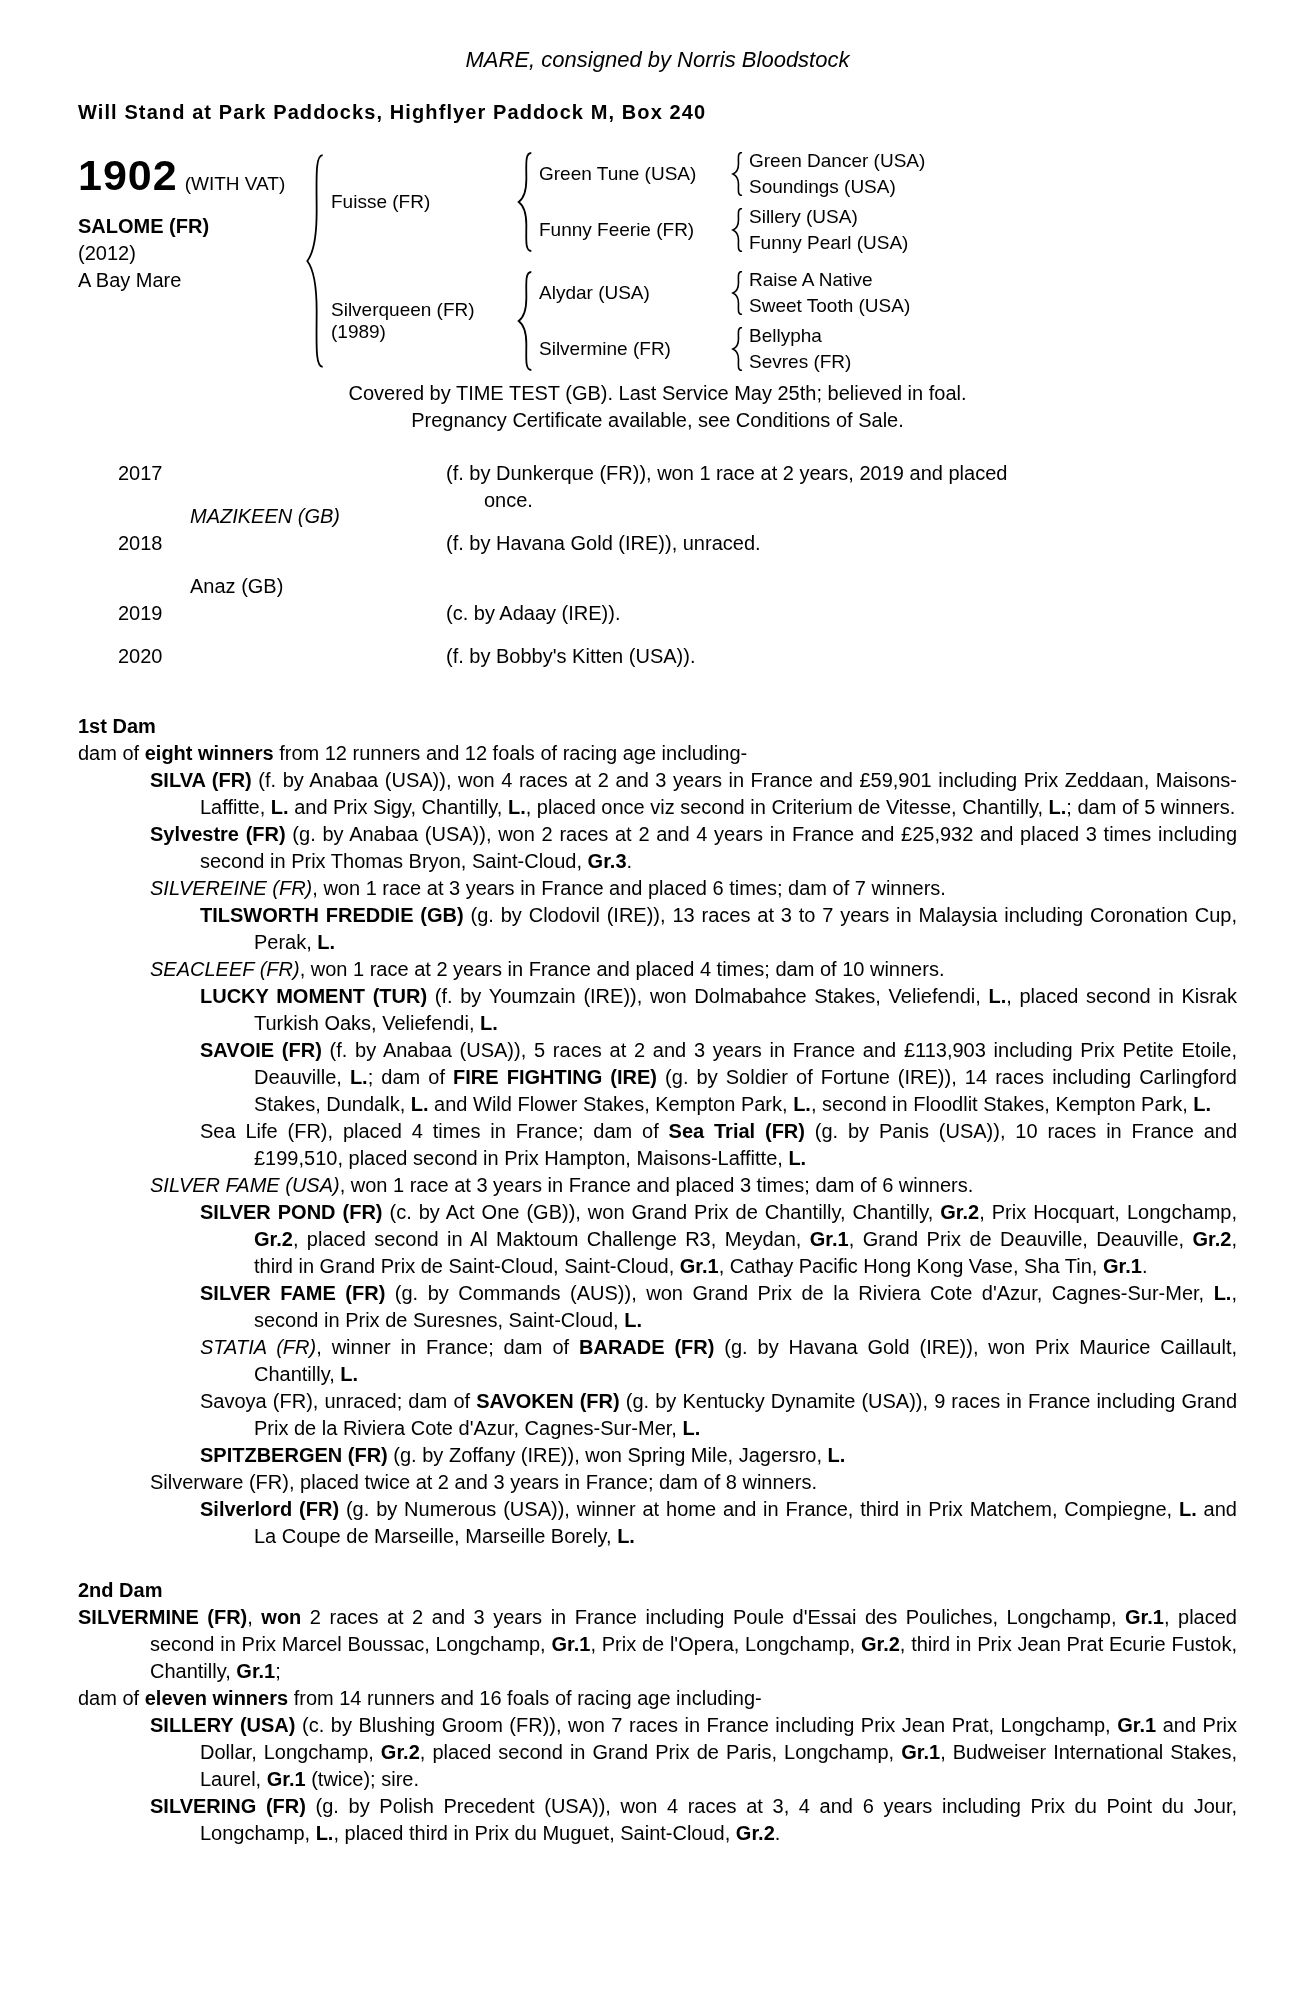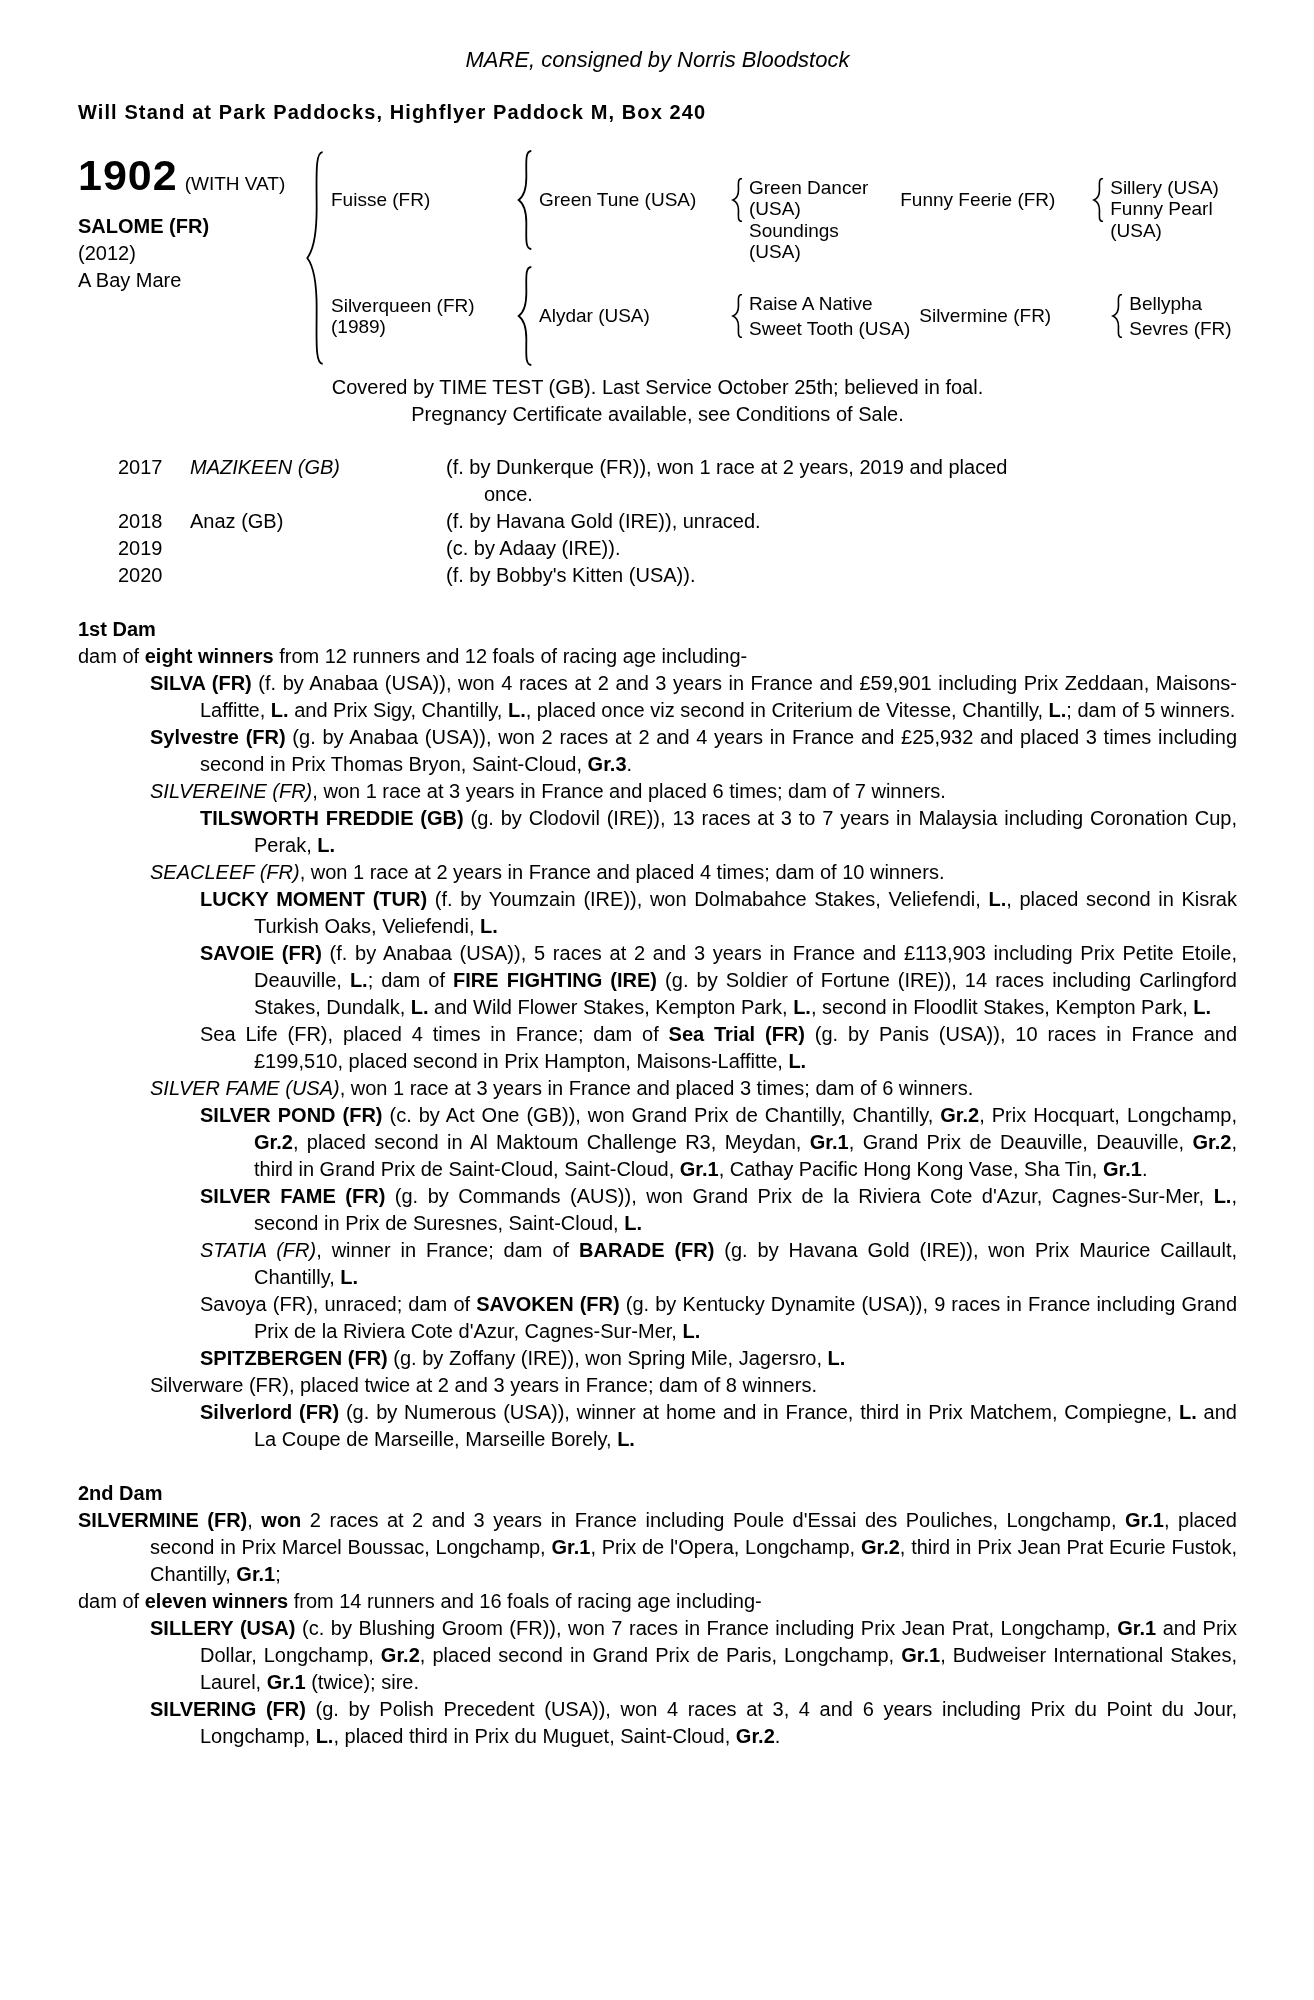--- a/index.html
+++ b/index.html
@@ -21,33 +21,33 @@
   .lot-line { display: flex; align-items: baseline; gap: 7px; }
   .lot-number { font-size: 43px; font-weight: 700; line-height: 1; letter-spacing: 1px; }
   .lot-vat { font-size: 19px; }
   .mare-name { font-weight: 700; margin-top: 16px; }
   .ped-tree { flex: 1; display: flex; align-items: center; font-size: 19px; line-height: 21.5px; }
   .brace { flex: none; display: block; }
   .g1-col { display: flex; flex-direction: column; gap: 16px; margin-left: 5px; }
   .g1-unit { display: flex; align-items: center; }
   .g1-name { width: 185px; flex: none; }
   .g1-name div:empty { display: none; }
-  .g2-col { display: flex; flex-direction: row; gap: 9px; margin-left: 5px; }
+  .g2-col { display: flex; flex-direction: column; gap: 9px; margin-left: 5px; }
   .g2-unit { display: flex; align-items: center; }
   .g2-name { width: 192px; flex: none; }
   .g3-pair { display: flex; flex-direction: column; justify-content: space-between; height: 47px; margin-left: 5px; }
 
   .covered-block { margin-top: 8px; }
   .covered { text-align: center; }
 
   
   .produce { margin-top: 26px; }
   .prod-row { display: flex; padding-left: 40px; }
   .prod-year { width: 72px; flex: none; }
-  .prod-name { width: 256px; flex: none; }
+  .prod-name { width: 256px; flex: none; margin-top: 43px; }
   .prod-detail { flex: none; width: 580px; padding-left: 38px; text-indent: -38px; }
 
   
   .dam-section { margin-top: 27px; }
   .section-heading { font-weight: 700; }
   .para { text-align: justify; }
   .para.ind0 { padding-left: 72px; text-indent: -72px; }
   .para.ind1 { padding-left: 122px; text-indent: -50px; }
   .para.ind2 { padding-left: 176px; text-indent: -54px; }
 
@@ -141,21 +141,21 @@
               </div>
             </div>
           </div>
         </div>
 
       </div>
     </div>
   </div>
 
   <div class="covered-block">
-    <div class="covered">Covered by TIME TEST (GB). Last Service October 25th; believed in foal.</div>
+    <div class="covered">Covered by TIME TEST (GB). Last Service May 25th; believed in foal.</div>
     <div class="covered">Pregnancy Certificate available, see Conditions of Sale.</div>
   </div>
 
   <div class="produce">
     <div>
         <div class="prod-row">
           <span class="prod-year">2017</span>
           <span class="prod-name i">MAZIKEEN (GB)</span>
           <span class="prod-detail">(f. by Dunkerque (FR)), won 1 race at 2 years, 2019 and placed once.</span>
         </div>

